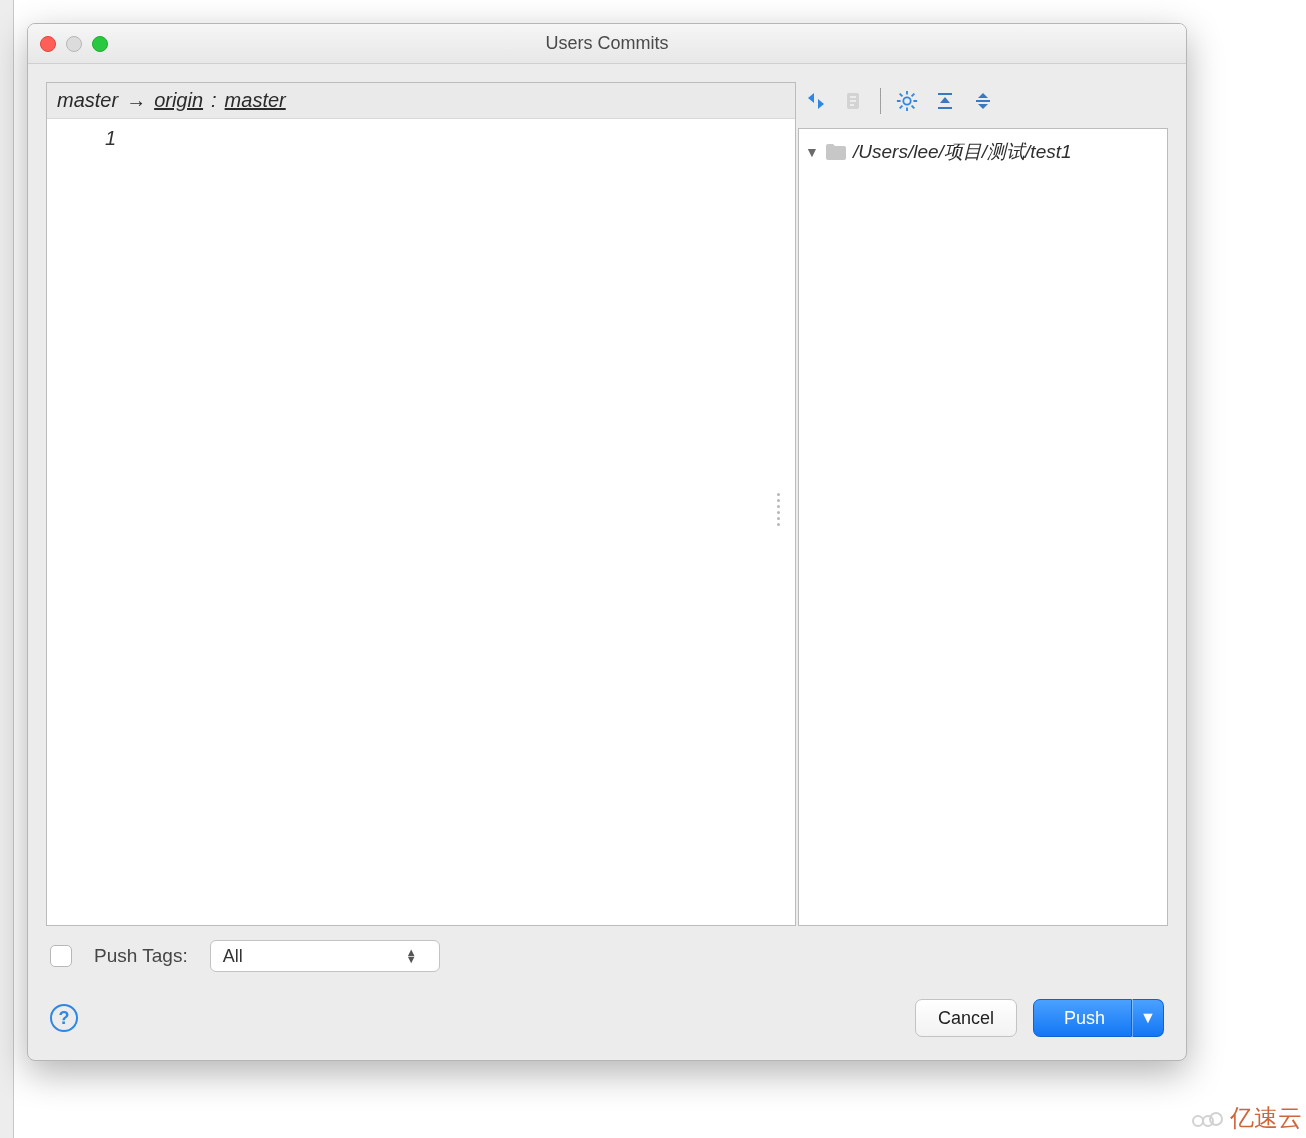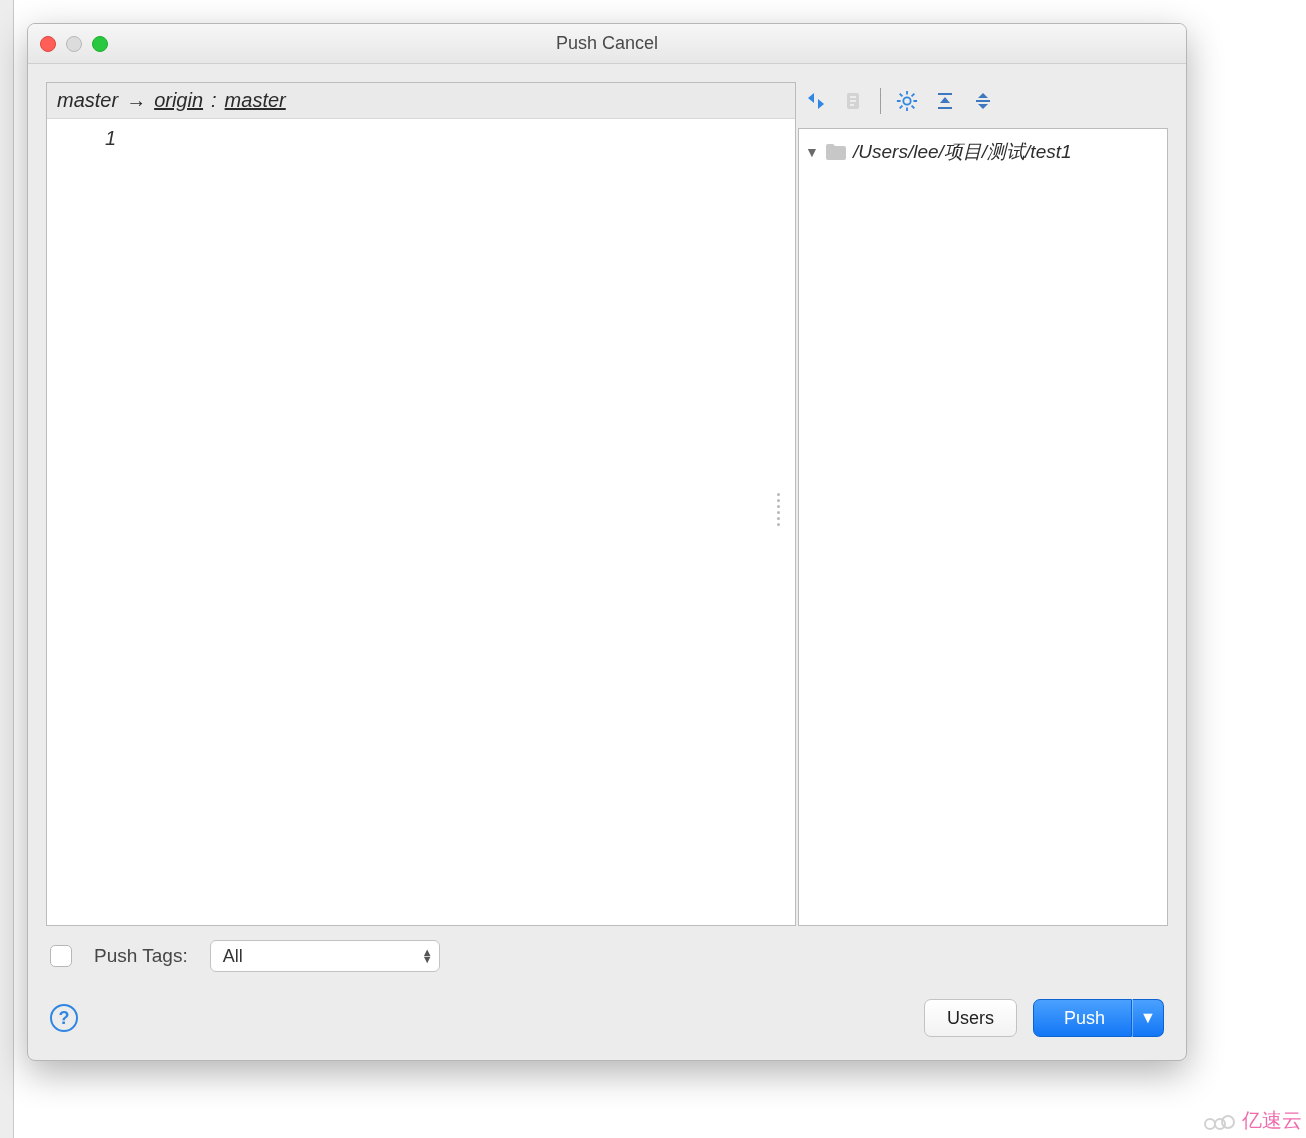--- a/index.html
+++ b/index.html
@@ -152,21 +152,21 @@
     width: 22px; height: 22px; background:#fff;
     border: 1px solid #b7b7b7; border-radius: 5px;
   }
   .push-tags-label { font-size: 19px; color:#464646; }
   .select-box {
     display: flex;
     align-items: center;
     justify-content: space-between;
     width: 230px;
     height: 32px;
-    padding: 0 6px 0 12px;
+    padding: 0 22px 0 12px;
     background: #fff;
     border: 1px solid #c3c3c3;
     border-radius: 6px;
     font-size: 18px;
     color: #333;
   }
   .up-down {
     font-size: 11px;
     line-height: 7px;
     color: #555;
@@ -224,40 +224,40 @@
     position:absolute;
     left: 746px;
     top: 460px;
     width: 8px; height: 50px;
     display:flex; flex-direction:column; gap:3px; justify-content:center;
   }
   .splitter-handle .d { width:3px; height:3px; background:#b7b7b7; border-radius:50%; align-self:center;}
   .watermark {
     position:absolute;
     right: 4px; bottom: 4px;
-    font-size: 20px; color:#ec4899;
+    font-size: 24px; color:#c2410c;
     display:flex; align-items:center; gap:6px;
     opacity:0.8;
   }
   .watermark svg { opacity:0.8; }
 </style>
 </head>
 <body>
 
 <div class="page-bg"></div>
 
 <div class="dialog">
 
   <div class="titlebar">
     <div class="traffic">
       <div class="dot red"></div>
       <div class="dot grey"></div>
       <div class="dot green"></div>
     </div>
-    <div class="title">Push Cancel</div>
+    <div class="title">Users Commits</div>
   </div>
 
   <div class="content">
 
     <div class="left-panel">
       <div class="branch-row">
         <span>master</span>
         <span class="arrow">→</span>
         <span class="underline">origin</span>
         <span>:</span>
@@ -345,21 +345,21 @@
       <span class="up-down">
           <span>▲</span>
           <span>▼</span>
         </span>
     </div>
   </div>
 
   <div class="action-row">
     <div class="help-circle">?</div>
     <div class="spacer"></div>
-    <div class="btn">Users</div>
+    <div class="btn">Cancel</div>
     <div style="width:16px"></div>
     <div class="btn-group">
       <div class="btn primary">Push</div>
       <div class="dropdown-toggle">
         <span>▼</span>
       </div>
     </div>
   </div>
 
 </div>

